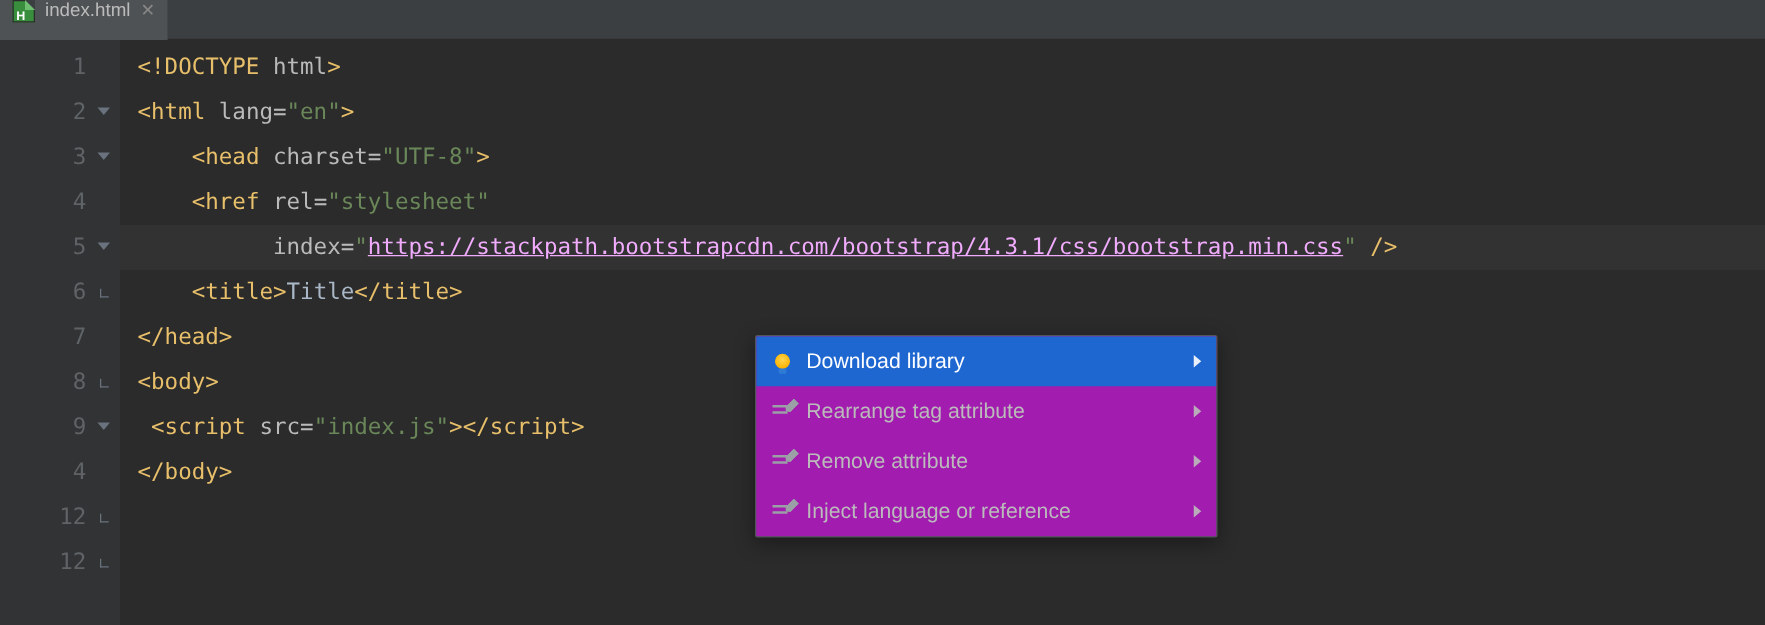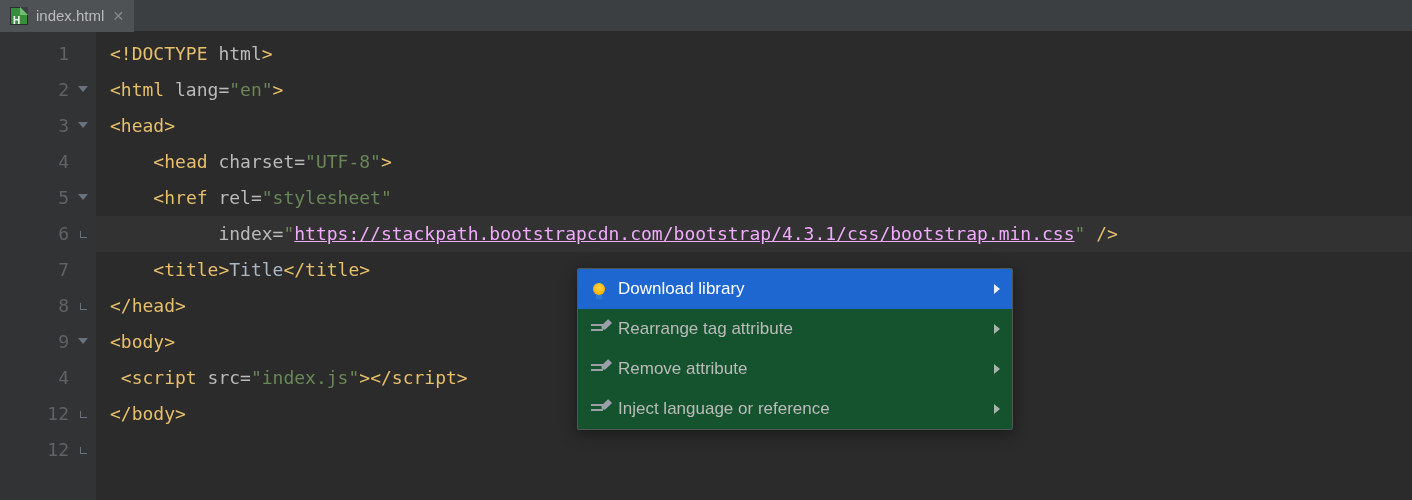--- a/index.html
+++ b/index.html
@@ -15,21 +15,21 @@
   .tab-bar {
     background:#3c3f41;
     height:32px;
     display:flex;
     align-items:stretch;
     border-bottom:1px solid #2b2b2b;
   }
   .tab {
     background:#4e5254;
     display:flex;
-    align-items:center;
+    align-items:flex-start;
     padding:0 10px;
     gap:8px;
     font-family: -apple-system, BlinkMacSystemFont, "Segoe UI", sans-serif;
     font-size:15px;
     color:#bbbbbb;
     position:relative;
   }
   .tab::after{
     content:"";
     position:absolute;
@@ -126,23 +126,23 @@
   }
   .tok-tag     { color:#e8bf6a; }
   .tok-attr    { color:#bababa; }
   .tok-string  { color:#6a8759; }
   .tok-href-string { color:#f0abfc; text-decoration:underline; }
   .tok-text    { color:#a9b7c6; }
 
   
   .popup {
     position:absolute;
-    left:577px; top:268px;
-    width:436px;
-    background:#14532d;
+    left:604px; top:268px;
+    width:370px;
+    background:#a21caf;
     border:1px solid #515658;
     box-shadow:0 4px 16px rgba(0,0,0,.4);
     font-family: -apple-system, BlinkMacSystemFont, "Segoe UI", sans-serif;
     font-size:17px;
     border-radius:2px;
     overflow:hidden;
   }
   .popup-item{
     height:40px;
     display:flex;
@@ -243,21 +243,20 @@
           <span class="fold-close-brace"></span>
         </span></div>
     <div class="line-number"><span>12</span><span class="fold-bar">
           <span class="fold-close-brace"></span>
         </span></div>
   </div>
 
   <div class="code">
     <div class="code-line"><span class="tok-tag">&lt;!DOCTYPE </span><span class="tok-attr">html</span><span class="tok-tag">&gt;</span></div>
     <div class="code-line"><span class="tok-tag">&lt;</span><span class="tok-tag">html </span><span class="tok-attr">lang=</span><span class="tok-string">"en"</span><span class="tok-tag">&gt;</span></div>
-    <div class="code-line"><span class="tok-tag">&lt;</span><span class="tok-tag">head</span><span class="tok-tag">&gt;</span></div>
     <div class="code-line"><span>    </span><span class="tok-tag">&lt;</span><span class="tok-tag">head </span><span class="tok-attr">charset=</span><span class="tok-string">"UTF-8"</span><span class="tok-tag">&gt;</span></div>
     <div class="code-line"><span>    </span><span class="tok-tag">&lt;</span><span class="tok-tag">href </span><span class="tok-attr">rel=</span><span class="tok-string">"stylesheet"</span></div>
     <div class="code-line highlight-line"><span>          </span><span class="tok-attr">index=</span><span class="tok-string">"</span><span class="tok-href-string">https://stackpath.bootstrapcdn.com/bootstrap/4.3.1/css/bootstrap.min.css</span><span class="tok-string">"</span><span class="tok-tag"> /&gt;</span></div>
     <div class="code-line"><span>    </span><span class="tok-tag">&lt;</span><span class="tok-tag">title</span><span class="tok-tag">&gt;</span><span class="tok-text">Title</span><span class="tok-tag">&lt;/</span><span class="tok-tag">title</span><span class="tok-tag">&gt;</span></div>
     <div class="code-line"><span class="tok-tag">&lt;/</span><span class="tok-tag">head</span><span class="tok-tag">&gt;</span></div>
     <div class="code-line"><span class="tok-tag">&lt;</span><span class="tok-tag">body</span><span class="tok-tag">&gt;</span></div>
     <div class="code-line"><span> </span><span class="tok-tag">&lt;</span><span class="tok-tag">script </span><span class="tok-attr">src=</span><span class="tok-string">"index.js"</span><span class="tok-tag">&gt;</span><span class="tok-tag">&lt;/</span><span class="tok-tag">script</span><span class="tok-tag">&gt;</span></div>
     <div class="code-line"><span class="tok-tag">&lt;/</span><span class="tok-tag">body</span><span class="tok-tag">&gt;</span></div>
   </div>
 </div>

